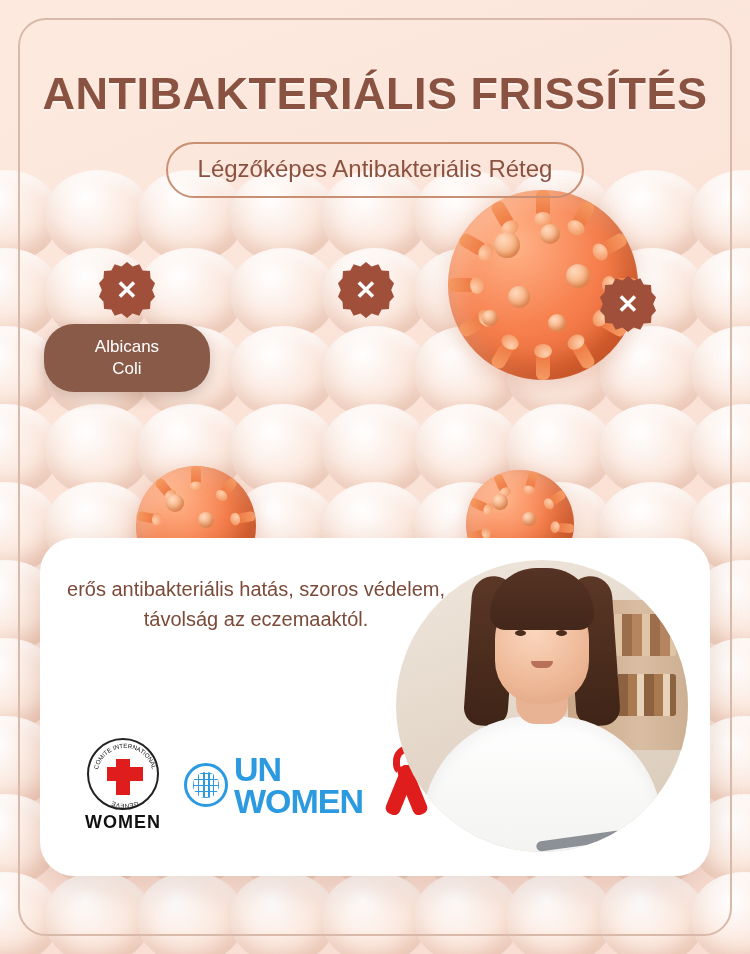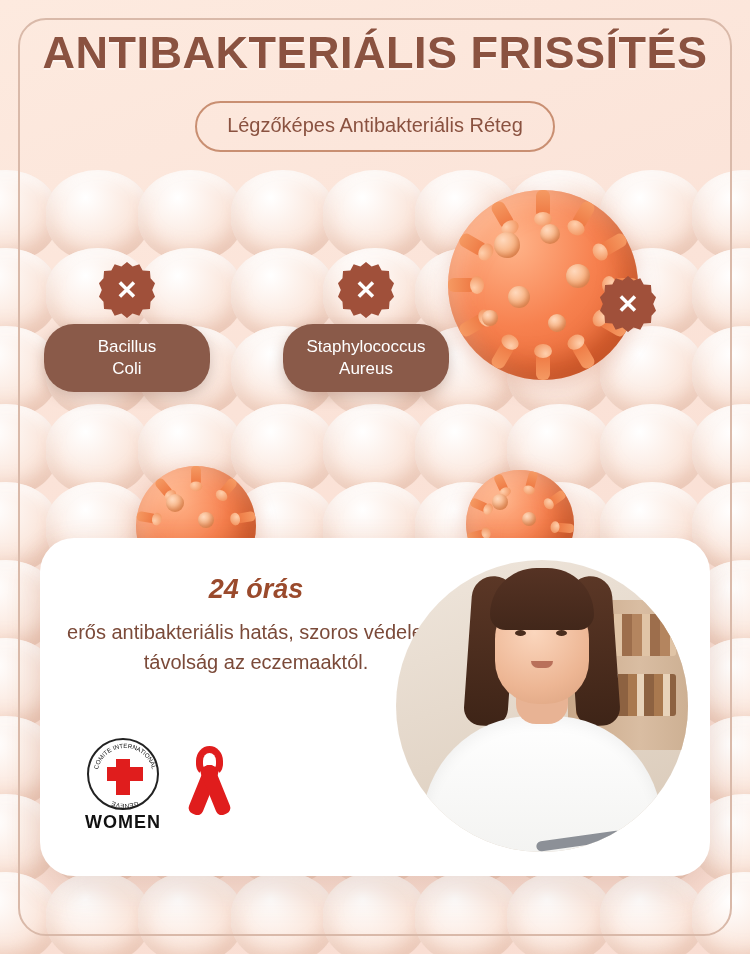--- a/index.html
+++ b/index.html
@@ -78,36 +78,36 @@
     background: radial-gradient(circle at 35% 30%, #ffd0ad, #f08a52);
   }
   .virus .dot {
     position: absolute;
     border-radius: 50%;
     background: radial-gradient(circle at 35% 30%, #ffd9bd, #f2914f);
     box-shadow: inset -2px -3px 5px rgba(160,60,20,0.35);
   }
 
   
-  .header { position: relative; z-index: 12; padding-top: 27px; text-align: center; }
+  .header { position: relative; z-index: 12; padding-top: 68px; text-align: center; }
   .title {
     font-size: 45px;
     font-weight: bold;
     letter-spacing: 0.5px;
     color: #8a5240;
     text-shadow: 0 2px 0 rgba(255,255,255,0.55);
   }
   .subtitle-pill {
     display: inline-block;
     margin-top: 22px;
     padding: 11px 30px 13px;
     border: 2px solid #c98f72;
     border-radius: 40px;
     color: #8a5240;
-    font-size: 20px;
+    font-size: 24px;
   }
 
   
   .badges {
     position: absolute;
     z-index: 14;
     left: 0; right: 0; top: 262px;
     height: 150px;
   }
   .badge { position: absolute; text-align: center; }
@@ -491,44 +491,41 @@
     <div class="title">ANTIBAKTERIÁLIS FRISSÍTÉS</div>
     <div class="subtitle-pill">Légzőképes Antibakteriális Réteg</div>
   </div>
 
   <div class="badges">
 
     <div class="badge badge-1">
       <div class="seal">
           <span class="x">✕</span>
         </div>
-      <div class="pill">Bacillus
+      <div class="pill">Albicans
 Coli</div>
     </div>
 
     <div class="badge badge-2">
       <div class="seal">
           <span class="x">✕</span>
         </div>
-      <div class="pill">Staphylococcus
-Aureus</div>
     </div>
 
     <div class="badge badge-3">
       <div class="seal">
           <span class="x">✕</span>
         </div>
     </div>
 
   </div>
 
   <div class="card">
 
     <div class="card-text">
-      <div class="hours">24 órás</div>
       <div class="blurb">erős antibakteriális hatás, szoros védelem, távolság az eczemaaktól.</div>
     </div>
 
     <div class="logos">
 
       <div class="icrc">
         <div class="icrc-seal">
           <div class="cross-v"></div>
           <div class="cross-h"></div>
           <svg class="icrc-ring-text" viewBox="0 0 72 72">
@@ -540,20 +537,27 @@
               <textPath href="#ringTop" startOffset="50%" text-anchor="middle">COMITE INTERNATIONAL</textPath>
             </text>
             <text font-size="6.2" fill="#111" font-family="Liberation Sans, sans-serif">
               <textPath href="#ringBot" startOffset="50%" text-anchor="middle">GENEVE</textPath>
             </text>
           </svg>
         </div>
         <div class="icrc-label">WOMEN</div>
       </div>
 
+      <div class="un">
+        <div class="un-emblem"></div>
+        <div class="un-word">
+          <div class="l1">UN</div>
+          <div class="l2">WOMEN</div>
+        </div>
+      </div>
 
       <div class="ribbon">
         <div class="b b1"></div>
         <div class="b b2"></div>
         <div class="loop"></div>
       </div>
 
     </div>
 
     <div class="photo">

